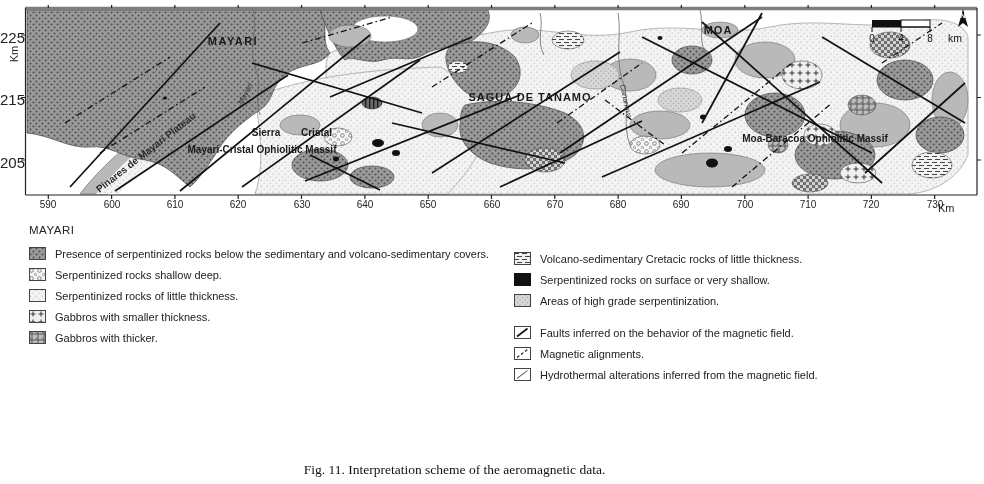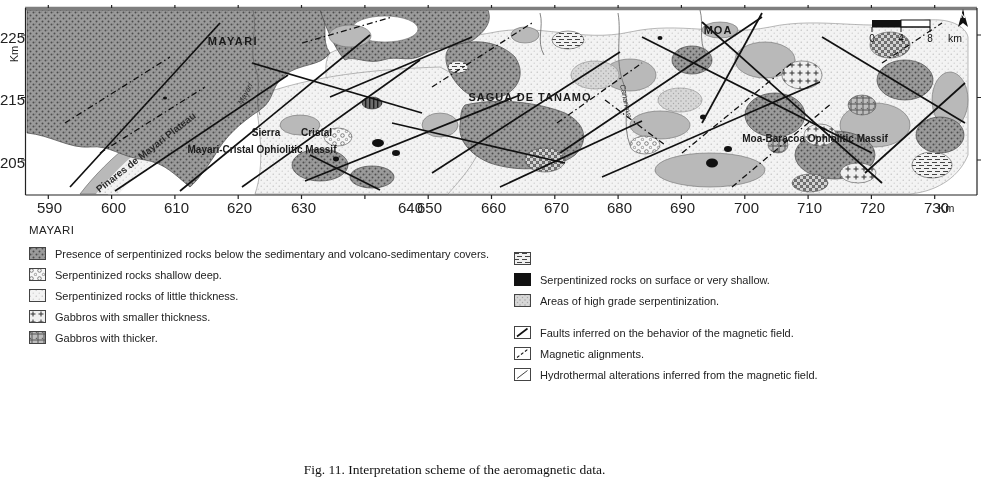--- a/index.html
+++ b/index.html
@@ -3,21 +3,21 @@
 <meta charset="utf-8">
 <style>
   html,body{margin:0;padding:0;background:#ffffff;}
   .stage{position:relative;width:984px;height:484px;background:#ffffff;overflow:hidden;
          font-family:"Liberation Sans",sans-serif;color:#1c1c1c;}
   .abs{position:absolute;}
   
   .ytick{position:absolute;width:24px;text-align:right;font-size:15px;color:#222;}
   .ykm{position:absolute;left:-6px;top:48px;width:40px;text-align:center;font-size:11px;color:#222;
        transform:rotate(-90deg);}
-  .xtick{position:absolute;top:199px;width:28px;text-align:right;font-size:15px;color:#222;}
+  .xtick{position:absolute;top:199px;width:28px;text-align:center;font-size:10px;color:#222;}
   .xkm{position:absolute;left:938px;top:202px;font-size:11px;color:#222;}
   
   .legend-title{position:absolute;left:29px;top:224px;font-size:11.5px;letter-spacing:.5px;color:#222;}
   .legend-col{position:absolute;}
   .legend-item{display:flex;align-items:center;height:21px;}
   .legend-item svg{flex:0 0 auto;margin-right:9px;}
   .legend-label{font-size:11px;color:#222;white-space:nowrap;}
   .legend-gap{height:11px;}
   .caption{position:absolute;left:0;top:462px;width:909px;text-align:center;
            font-family:"Liberation Serif",serif;font-size:13.5px;color:#111;}
@@ -233,21 +233,21 @@
         <text transform="translate(600,80) rotate(78)" font-size="7.5" font-style="italic" fill="#333">Cananova</text>
       </g>
     </svg>
 
     <div>
       <span class="xtick" style="left:34px;">590</span>
       <span class="xtick" style="left:98px;">600</span>
       <span class="xtick" style="left:161px;">610</span>
       <span class="xtick" style="left:224px;">620</span>
       <span class="xtick" style="left:288px;">630</span>
-      <span class="xtick" style="left:351px;margin-left:44px;">640</span>
+      <span class="xtick" style="left:351px;">640</span>
       <span class="xtick" style="left:414px;">650</span>
       <span class="xtick" style="left:478px;">660</span>
       <span class="xtick" style="left:541px;">670</span>
       <span class="xtick" style="left:604px;">680</span>
       <span class="xtick" style="left:667px;">690</span>
       <span class="xtick" style="left:731px;">700</span>
       <span class="xtick" style="left:794px;">710</span>
       <span class="xtick" style="left:857px;">720</span>
       <span class="xtick" style="left:921px;">730</span>
     </div>
@@ -287,20 +287,21 @@
         </svg>
       <span class="legend-label">Gabbros with thicker.</span>
     </div>
   </div>
 
   <div class="legend-col" style="left:514px;top:248px;">
     <div class="legend-item">
       <svg width="17" height="13">
           <rect x="0.5" y="0.5" width="16" height="12" fill="url(#pat-vw)" stroke="#444"></rect>
         </svg>
+      <span class="legend-label">Volcano-sedimentary Cretacic rocks of little thickness.</span>
     </div>
     <div class="legend-item">
       <svg width="17" height="13">
           <rect x="0.5" y="0.5" width="16" height="12" fill="#111" stroke="#111"></rect>
         </svg>
       <span class="legend-label">Serpentinized rocks on surface or very shallow.</span>
     </div>
     <div class="legend-item">
       <svg width="17" height="13">
           <rect x="0.5" y="0.5" width="16" height="12" fill="url(#pat-hg)" stroke="#444"></rect>

